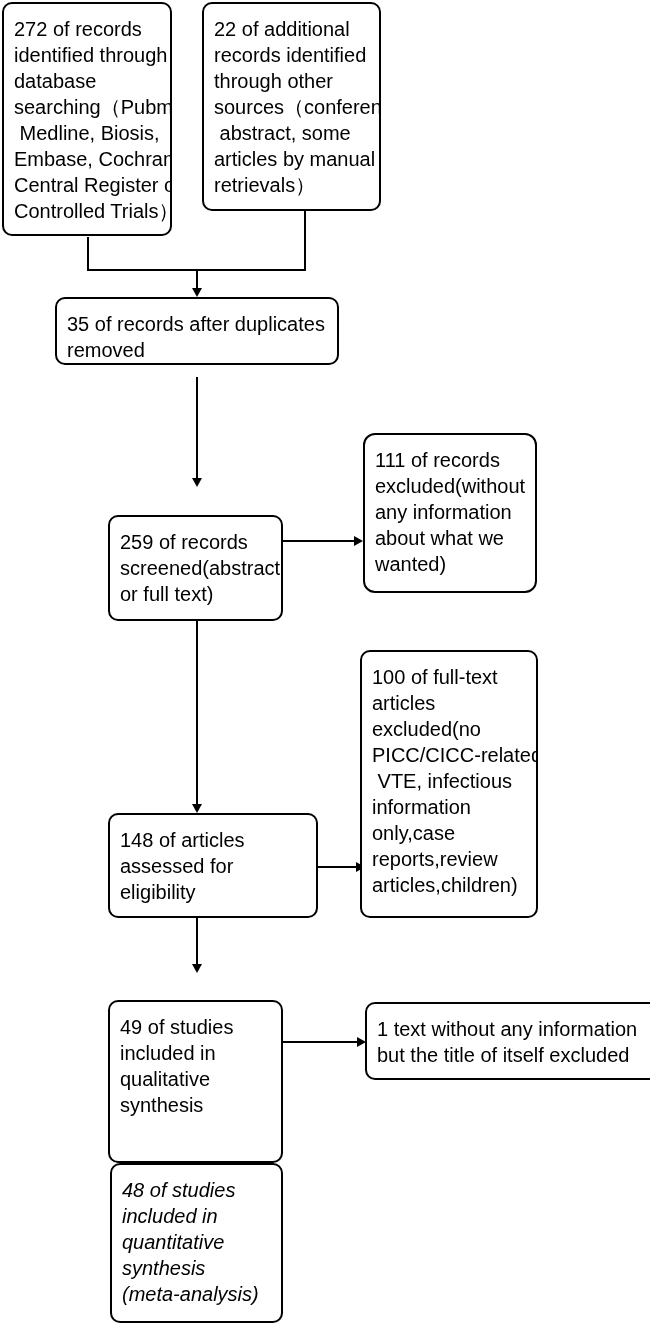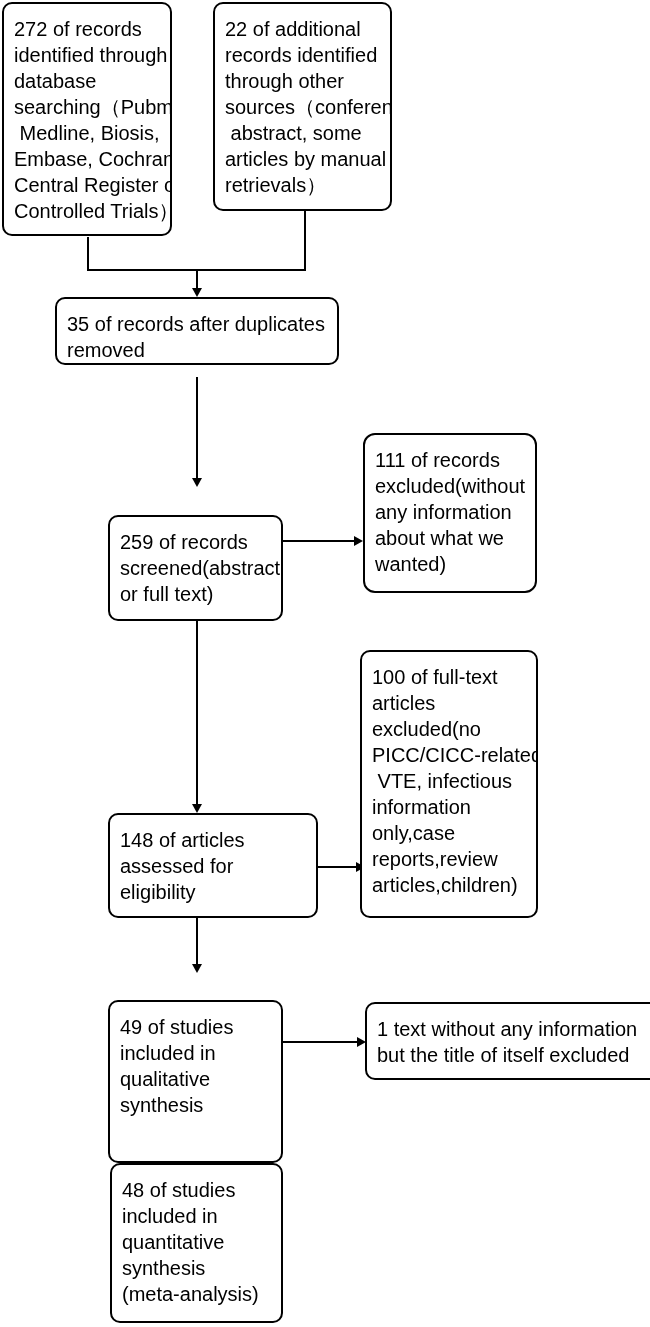--- a/index.html
+++ b/index.html
@@ -81,21 +81,21 @@
     <div class="node-text">272 of records
 identified through
 database
 searching（Pubme
  Medline, Biosis,
 Embase, Cochrane
 Central Register of
 Controlled Trials）</div>
   </div>
 
-  <div class="node" style="left:213px; top:2px; width:179px; height:209px;">
+  <div class="node" style="left:202px; top:2px; width:179px; height:209px;">
     <div class="node-text">22 of additional
 records identified
 through other
 sources（conferen
  abstract, some
 articles by manual
 retrievals）</div>
   </div>
 
   <div class="node" style="left:55px; top:297px; width:284px; height:68px;">
@@ -140,21 +140,21 @@
 included in
 qualitative
 synthesis</div>
   </div>
 
   <div class="node" style="left:365px; top:1002px; width:324px; height:78px;">
     <div class="node-text">1 text without any information
 but the title of itself excluded</div>
   </div>
 
-  <div class="node" style="left:110px; top:1163px; width:173px; height:160px;">
+  <div class="node" style="left:110px; top:1163px; width:173px; height:160px;font-style:italic;">
     <div class="node-text">48 of studies
 included in
 quantitative
 synthesis
 (meta-analysis)</div>
   </div>
 
 </div>
 
 </body></html>

